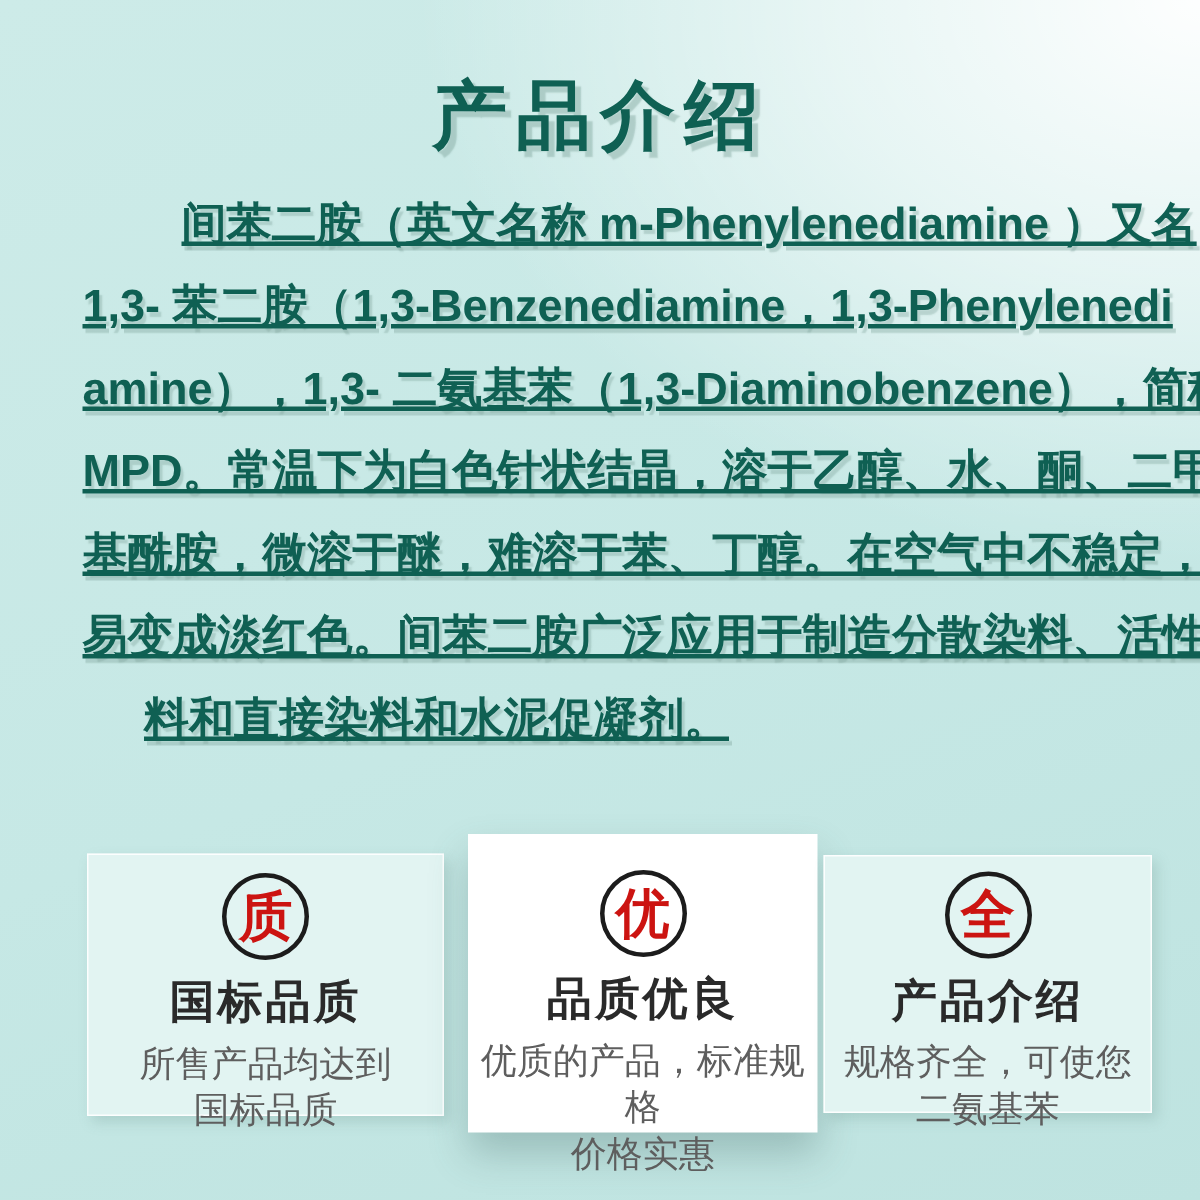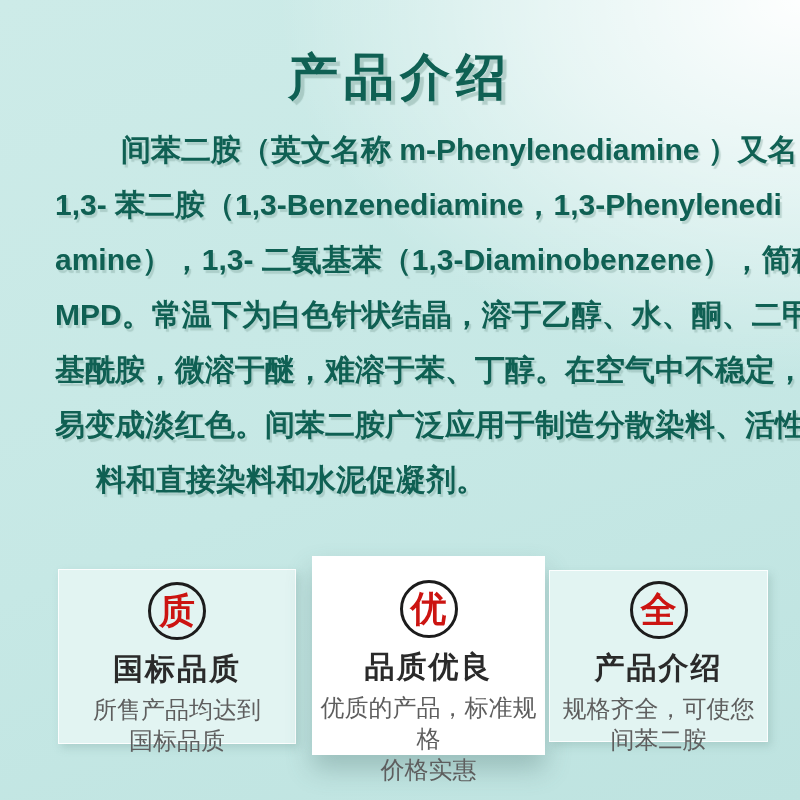--- a/index.html
+++ b/index.html
@@ -20,21 +20,21 @@
     color:#0f6053;
     text-shadow:4px 4px 1px rgba(126,163,155,0.45);
   }
   .description{
     position:absolute;left:55px;top:122px;width:690px;
     color:#0f6053;font-size:30px;font-weight:700;
     text-shadow:2px 3px 1px rgba(126,163,155,0.38);
   }
   .desc-line{
     height:55px;line-height:55px;white-space:nowrap;
-    text-align:justify;text-align-last:justify;
+    text-align:justify;text-align-last:justify;text-decoration:underline;
   }
   .desc-line.first{text-indent:66px;}
   .desc-line.last{text-align-last:left;margin-left:41px;}
   .cards{position:absolute;left:0;top:0;width:800px;height:800px;pointer-events:none;}
   .card{
     position:absolute;box-sizing:border-box;
     display:flex;flex-direction:column;align-items:center;
     text-align:center;pointer-events:auto;
   }
   .card.mint{
@@ -106,18 +106,18 @@
       </div>
     </div>
 
     <div class="card mint card-3">
       <div class="badge">
         <span>全</span>
       </div>
       <div class="card-title">产品介绍</div>
       <div class="card-desc">
         <div>规格齐全，可使您</div>
-        <div>间苯二胺</div>
+        <div>二氨基苯</div>
       </div>
     </div>
 
   </div>
 </div>
 
 </body></html>

